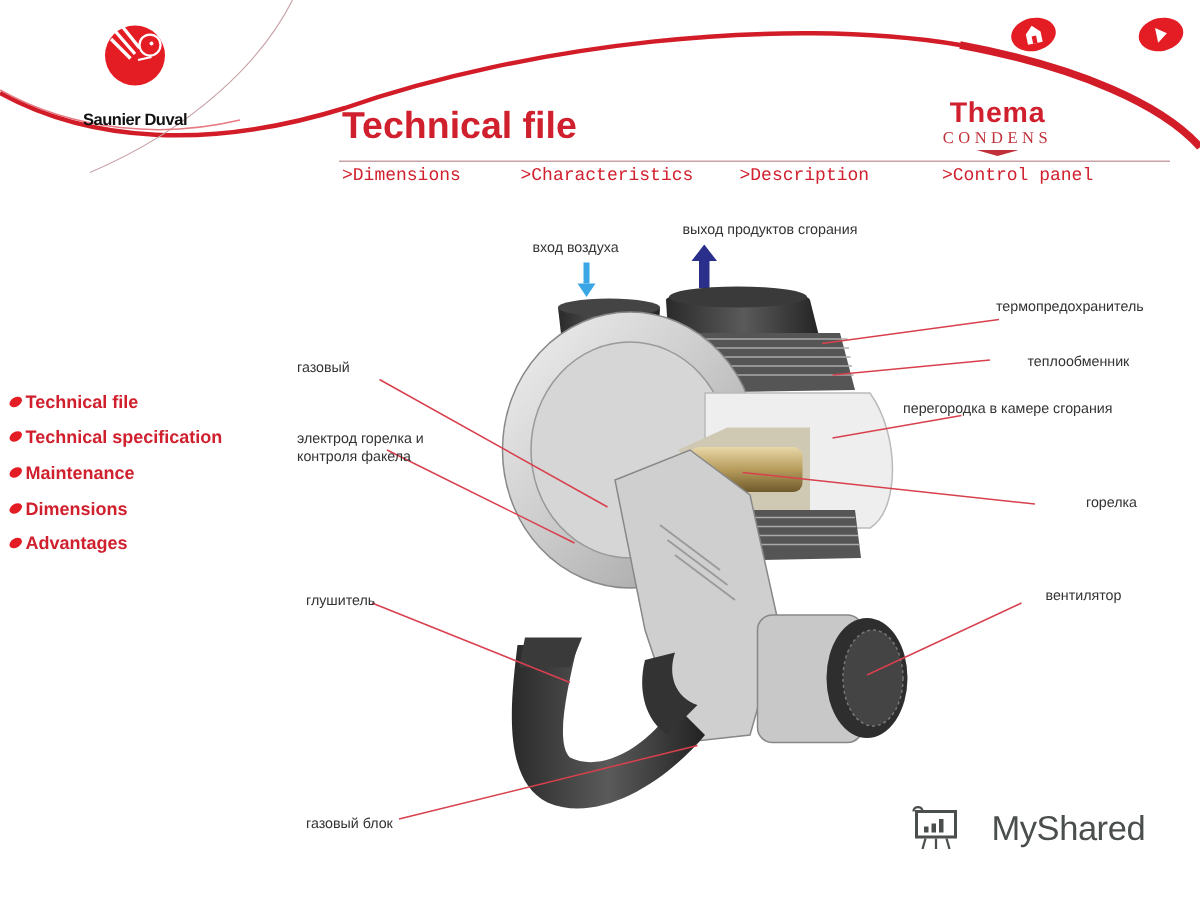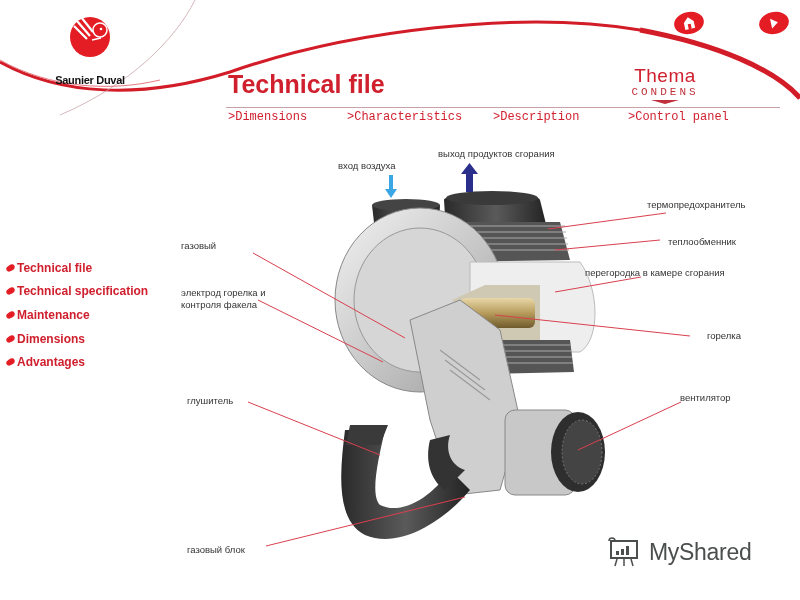--- a/index.html
+++ b/index.html
@@ -13,36 +13,36 @@
   .logo-text { font-weight: bold; font-size: 11px; color: #111; margin-top: 14px; letter-spacing: -0.3px; }
 
   .nav-btn { position: absolute; top: 12px; width: 30px; height: 22px; border-radius: 50%;
              background: #e41d25; transform: rotate(-12deg); display: flex; align-items: center; justify-content: center; cursor: pointer; }
   .nav-home { left: 674px; }
   .nav-next { left: 759px; }
 
   .page-title { position: absolute; left: 228px; top: 70px; font-size: 25px; font-weight: bold; color: #d0202e; }
 
   .brand { position: absolute; left: 618px; top: 66px; width: 94px; text-align: center; }
-  .brand-main { font-size: 19px; font-weight: 400; color: #d0202e; letter-spacing: 0.5px; line-height: 20px; text-align: center; }
-  .brand-sub { font-family: Liberation Mono, monospace; font-size: 11px; color: #c0303a; letter-spacing: 3px; line-height: 12px; }
+  .brand-main { font-size: 19px; font-weight: 700; color: #d0202e; letter-spacing: 0.5px; line-height: 20px; text-align: center; }
+  .brand-sub { font-family: Liberation Serif, serif; font-size: 11px; color: #c0303a; letter-spacing: 3px; line-height: 12px; }
   .brand-chev { width: 0; height: 0; border-left: 14px solid transparent; border-right: 14px solid transparent; border-top: 4px solid #c0303a; margin: 2px auto 0; }
 
   .header-rule { position: absolute; left: 226px; top: 107px; width: 554px; height: 1px; background: #c8a2a6; }
 
   .tab { position: absolute; top: 110px; font-size: 12px; color: #d0202e; cursor: pointer; font-family: Liberation Mono, monospace; }
 
   .sidebar { position: absolute; left: 6px; top: 256px; }
   .side-item { display: flex; align-items: center; height: 23.6px; cursor: pointer; }
   .side-bullet { width: 9px; height: 6px; background: #e41d25; border-radius: 50%; transform: rotate(-30deg); margin-right: 2px; }
   .side-label { font-size: 12px; font-weight: bold; color: #d0202e; }
-  .label { position: absolute; font-size: 9.5px; color: #333; line-height: 12px; white-space: nowrap; }
+  .label { position: absolute; font-size: 9.5px; color: #333; line-height: 12px; white-space: nowrap; margin-left: 17px; }
 
   .watermark { position: absolute; left: 607px; top: 537px; display: flex; align-items: center; }
-  .watermark-text { font-size: 23px; color: #4a4f4d; margin-left: 8px; letter-spacing: -0.3px; }
+  .watermark-text { font-size: 23px; color: #4a4f4d; margin-left: 20px; letter-spacing: -0.3px; }
 </style>
 </head>
 <body>
 
 <svg class="swoosh" viewBox="0 0 800 160">
   <path d="M0,62 C60,95 140,100 230,72 C350,30 520,10 640,30 C720,45 775,70 800,98" fill="none" stroke="#d21c28" stroke-width="3"></path>
   <path d="M640,30 C720,45 775,70 800,98" fill="none" stroke="#d21c28" stroke-width="5"></path>
   <path d="M195,0 C175,40 130,85 60,115" fill="none" stroke="#c9a4a8" stroke-width="0.8"></path>
   <path d="M0,60 C50,88 110,92 160,80" fill="none" stroke="#e77a82" stroke-width="1"></path>
 </svg>

